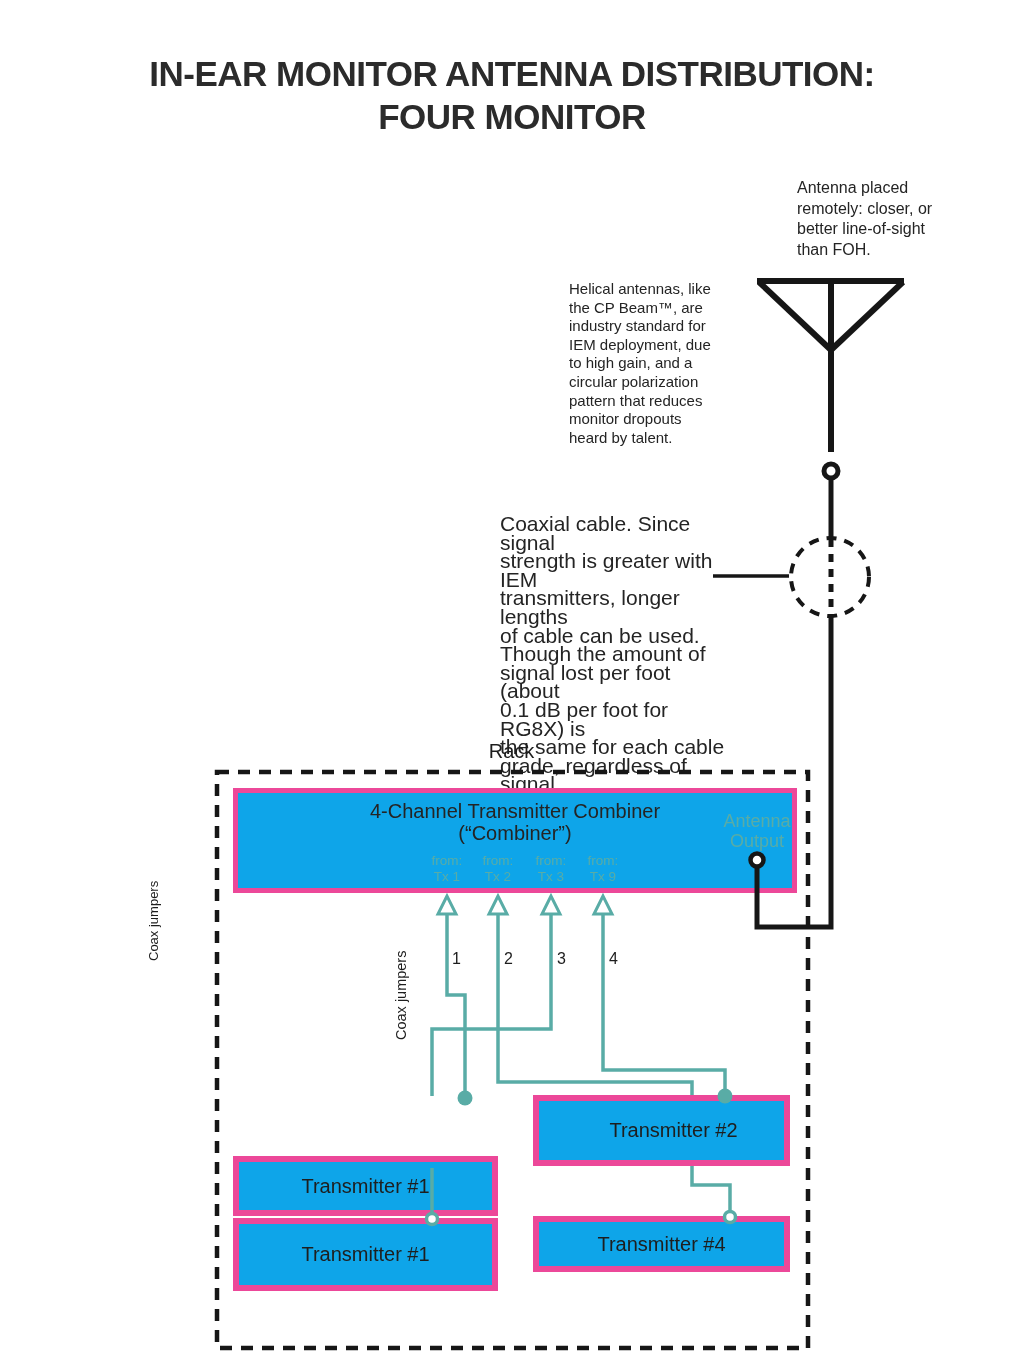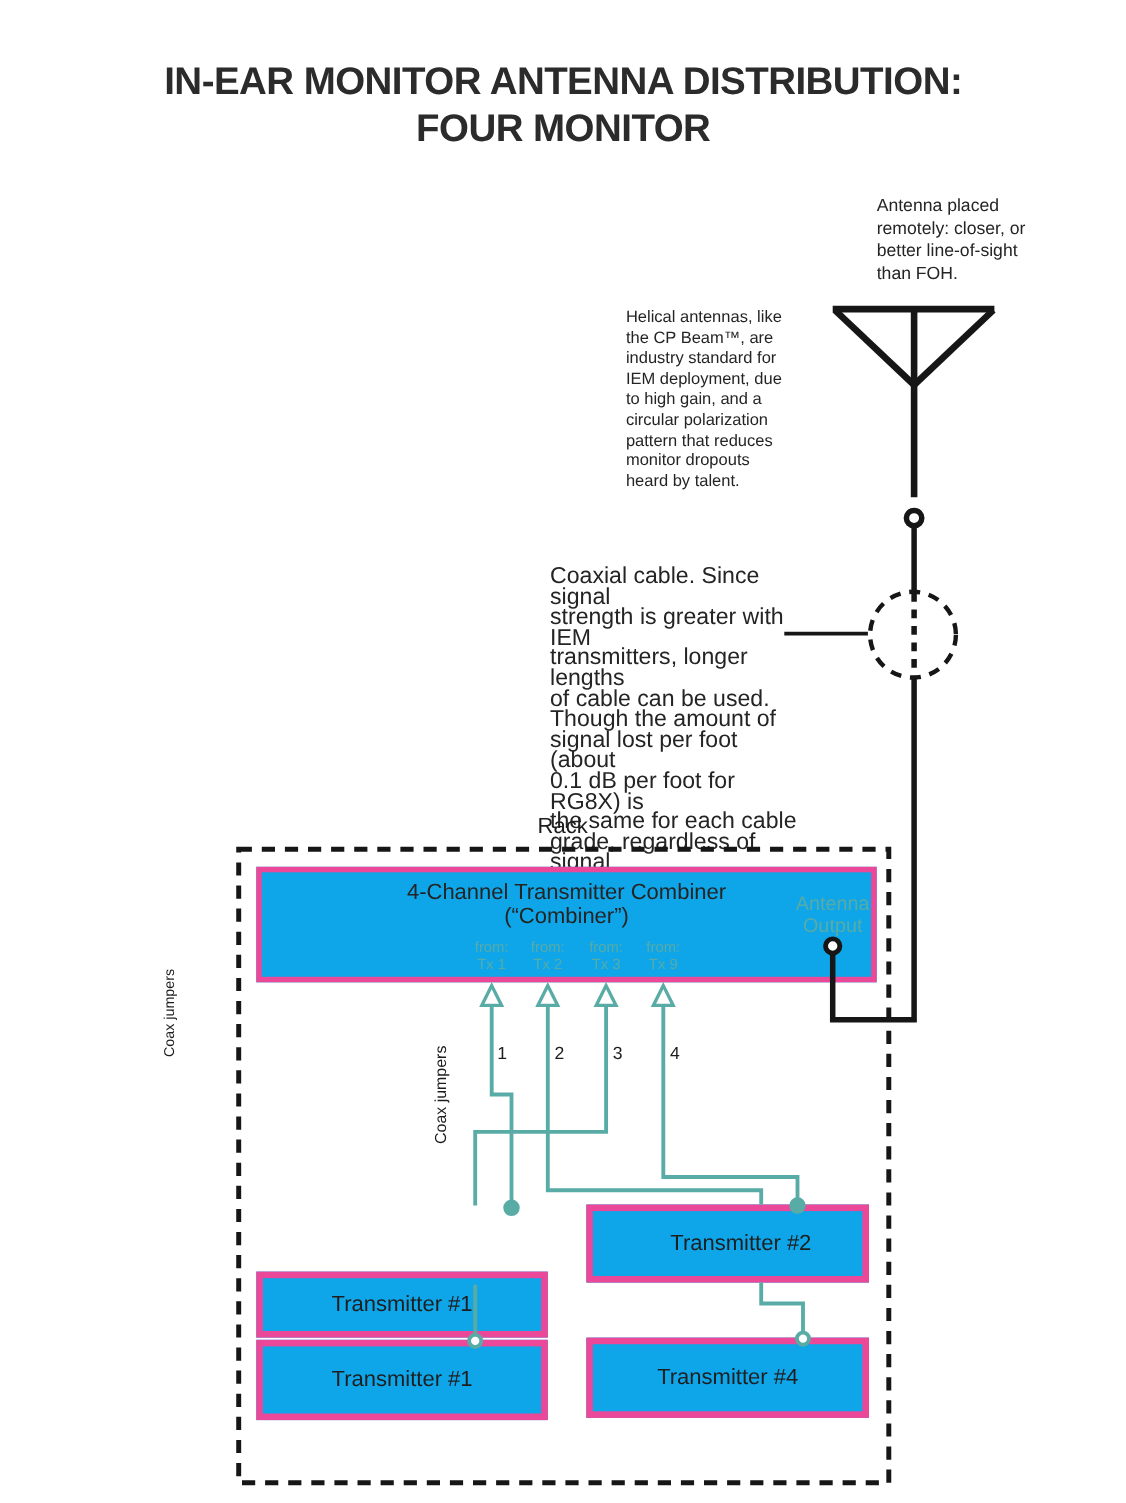--- a/index.html
+++ b/index.html
@@ -95,21 +95,21 @@
 
   <div class="box" style="left:233px;top:1156px;width:265px;height:60px;">
     <span class="tx-label">Transmitter #1</span>
   </div>
   <div class="box" style="left:533px;top:1095px;width:257px;height:71px;padding-left:24px;">
     <span class="tx-label">Transmitter #2</span>
   </div>
   <div class="box" style="left:233px;top:1218px;width:265px;height:73px;">
     <span class="tx-label">Transmitter #1</span>
   </div>
-  <div class="box" style="left:533px;top:1216px;width:257px;height:73px;">
+  <div class="box" style="left:533px;top:1216px;width:257px;height:56px;">
     <span class="tx-label">Transmitter #4</span>
   </div>
 
   <svg id="overlay" width="1024" height="1366" viewBox="0 0 1024 1366">
 
     <rect x="217" y="772" width="591" height="576" fill="none" stroke="#161616" stroke-width="4.5" stroke-dasharray="12,9"></rect>
 
     <g stroke="#161616" stroke-width="6" fill="none">
       <path d="M757,281 L904,281"></path>
       <path d="M759,282 L831,350"></path>

